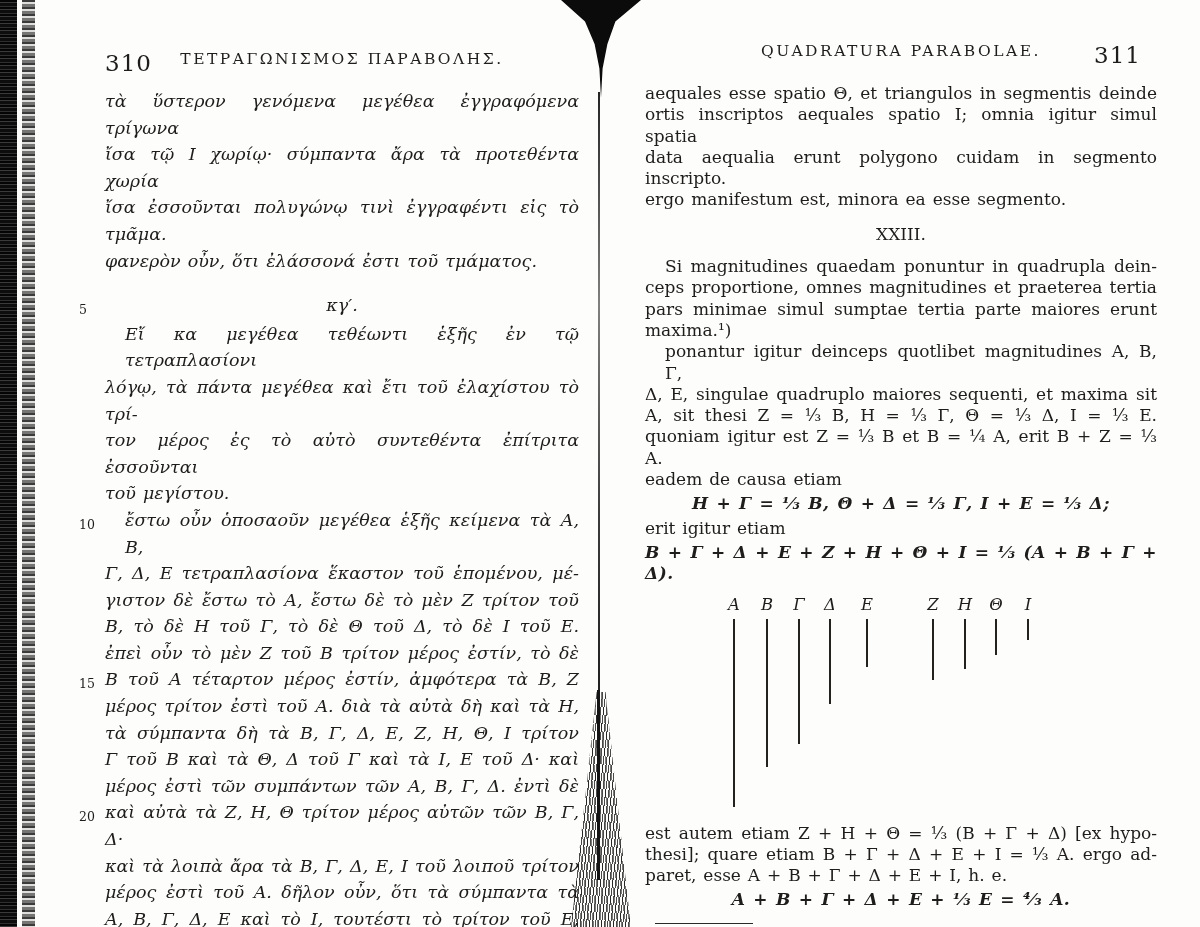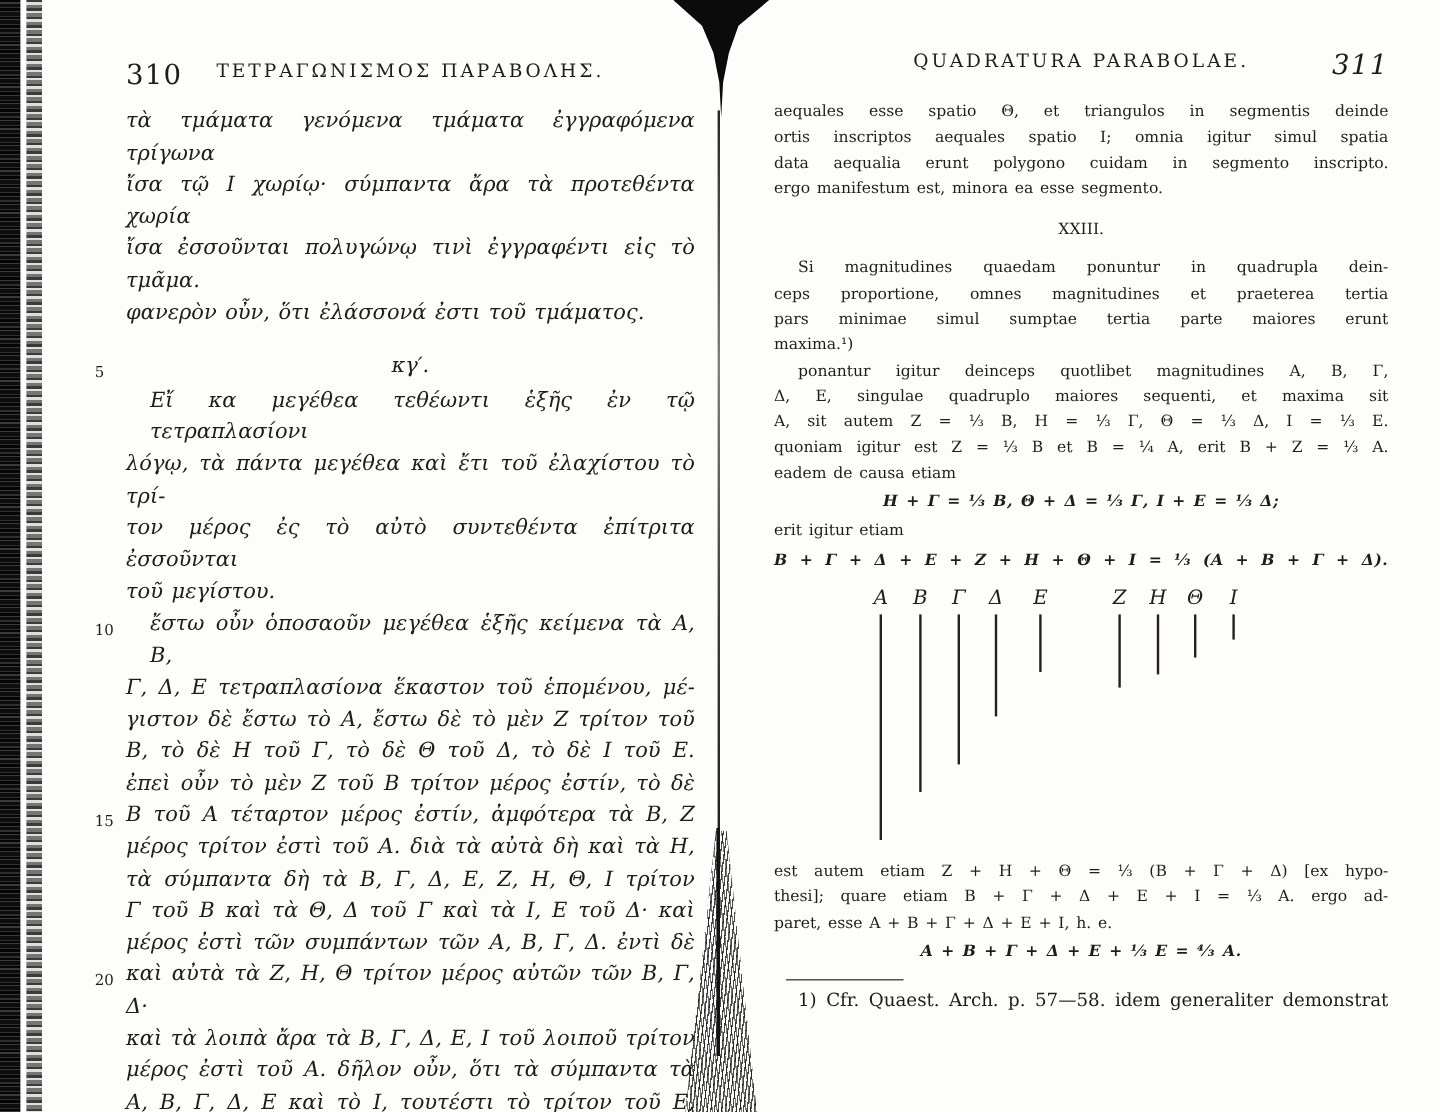--- a/index.html
+++ b/index.html
@@ -27,35 +27,35 @@
 
   
   .page{position:absolute;}
   #left-page{left:105px;top:50px;width:474px;}
   #right-page{left:645px;top:42px;width:512px;}
 
   .runhead{position:relative;height:24px;font-size:15.5px;}
   .runtitle{text-align:center;letter-spacing:2.5px;}
   .pagenum{position:absolute;top:0;font-size:23px;letter-spacing:1px;}
   #left-page .pagenum{left:0;}
-  #right-page .pagenum{right:0;font-style:italic;}
+  #right-page .pagenum{right:16px;}
 
   .line{position:relative;text-align:justify;text-align-last:justify;word-spacing:1.5px;}
   .line.last{text-align-last:left;}
   .line.center{text-align:center;text-align-last:center;}
   .line.ind{padding-left:20px;}
   .line.heading{margin-top:13px;margin-bottom:11px;text-align:center;text-align-last:center;}
   #left-body .line.heading{margin-top:18px;margin-bottom:2px;}
   .lineno{position:absolute;left:-26px;top:5px;font-size:12.5px;font-style:normal;
     font-family:"DejaVu Serif",serif;letter-spacing:0;}
 
   #left-body{margin-top:14px;font-style:italic;font-size:17.5px;line-height:26.6px;}
   .footrule{border:none;border-top:1.5px solid #2b2a28;width:100px;margin:9px 0 0 6px;}
 
-  #right-body-1,#right-body-2{font-size:13px;line-height:21.3px;word-spacing:1px;}
+  #right-body-1,#right-body-2{font-size:17px;line-height:21.3px;word-spacing:1px;}
   #right-body-1{margin-top:17px;}
   .line.math{font-style:italic;letter-spacing:.5px;font-weight:bold;}
   .line.sp{margin-top:3px;}
   #right-body-2 .line{line-height:21.3px;}
   #right-body-2{margin-top:4px;}
   #right-footnote{margin-top:6px;font-size:15.2px;line-height:21px;}
   #right-page .footrule{margin:12px 0 0 10px;width:98px;}
 
   
   #figure{position:relative;height:228px;margin-top:6px;}
@@ -72,21 +72,21 @@
 <div id="gutter-line"></div>
 <div id="gutter-bottom"></div>
 <div id="gutter-bottom-line"></div>
 
 <div class="page" id="left-page">
   <div class="runhead">
     <span class="pagenum">310</span>
     <div class="runtitle">ΤΕΤΡΑΓΩΝΙΣΜΟΣ ΠΑΡΑΒΟΛΗΣ.</div>
   </div>
   <div id="left-body">
-      <div class="line">τὰ τμάματα γενόμενα τμάματα ἐγγραφόμενα τρίγωνα</div>
+      <div class="line">τὰ ὕστερον γενόμενα μεγέθεα ἐγγραφόμενα τρίγωνα</div>
       <div class="line">ἴσα τῷ Ι χωρίῳ· σύμπαντα ἄρα τὰ προτεθέντα χωρία</div>
       <div class="line">ἴσα ἐσσοῦνται πολυγώνῳ τινὶ ἐγγραφέντι εἰς τὸ τμᾶμα.</div>
       <div class="line last">φανερὸν οὖν, ὅτι ἐλάσσονά ἐστι τοῦ τμάματος.</div>
       <div class="line center heading">κγ′.<span class="lineno">5</span></div>
       <div class="line ind">Εἴ κα μεγέθεα τεθέωντι ἑξῆς ἐν τῷ τετραπλασίονι</div>
       <div class="line">λόγῳ, τὰ πάντα μεγέθεα καὶ ἔτι τοῦ ἐλαχίστου τὸ τρί-</div>
       <div class="line">τον μέρος ἐς τὸ αὐτὸ συντεθέντα ἐπίτριτα ἐσσοῦνται</div>
       <div class="line last">τοῦ μεγίστου.</div>
       <div class="line ind">ἔστω οὖν ὁποσαοῦν μεγέθεα ἑξῆς κείμενα τὰ Α, Β,<span class="lineno">10</span></div>
       <div class="line">Γ, Δ, Ε τετραπλασίονα ἕκαστον τοῦ ἑπομένου, μέ-</div>
@@ -116,21 +116,21 @@
       <div class="line">ortis inscriptos aequales spatio I; omnia igitur simul spatia</div>
       <div class="line">data aequalia erunt polygono cuidam in segmento inscripto.</div>
       <div class="line last">ergo manifestum est, minora ea esse segmento.</div>
       <div class="line center heading">XXIII.</div>
       <div class="line ind">Si magnitudines quaedam ponuntur in quadrupla dein-</div>
       <div class="line">ceps proportione, omnes magnitudines et praeterea tertia</div>
       <div class="line">pars minimae simul sumptae tertia parte maiores erunt</div>
       <div class="line last">maxima.¹)</div>
       <div class="line ind">ponantur igitur deinceps quotlibet magnitudines A, B, Γ,</div>
       <div class="line">Δ, E, singulae quadruplo maiores sequenti, et maxima sit</div>
-      <div class="line">A, sit autem Z = ⅓ B,  H = ⅓ Γ,  Θ = ⅓ Δ,  I = ⅓ E.</div>
+      <div class="line">A, sit thesi Z = ⅓ B,  H = ⅓ Γ,  Θ = ⅓ Δ,  I = ⅓ E.</div>
       <div class="line">quoniam igitur est Z = ⅓ B et B = ¼ A, erit B + Z = ⅓ A.</div>
       <div class="line last">eadem de causa etiam</div>
       <div class="line center math sp">H + Γ = ⅓ B,  Θ + Δ = ⅓ Γ,  I + E = ⅓ Δ;</div>
       <div class="line last sp">erit igitur etiam</div>
       <div class="line math sp">B + Γ + Δ + E + Z + H + Θ + I = ⅓ (A + B + Γ + Δ).</div>
     </div>
   <div id="figure">
       <span class="fig-label" style="left: 80px;">A</span>
       <div class="fig-bar" style="left: 88px; height: 188px; background: rgb(36, 34, 31);"></div>
       <span class="fig-label" style="left: 113px;">B</span>

